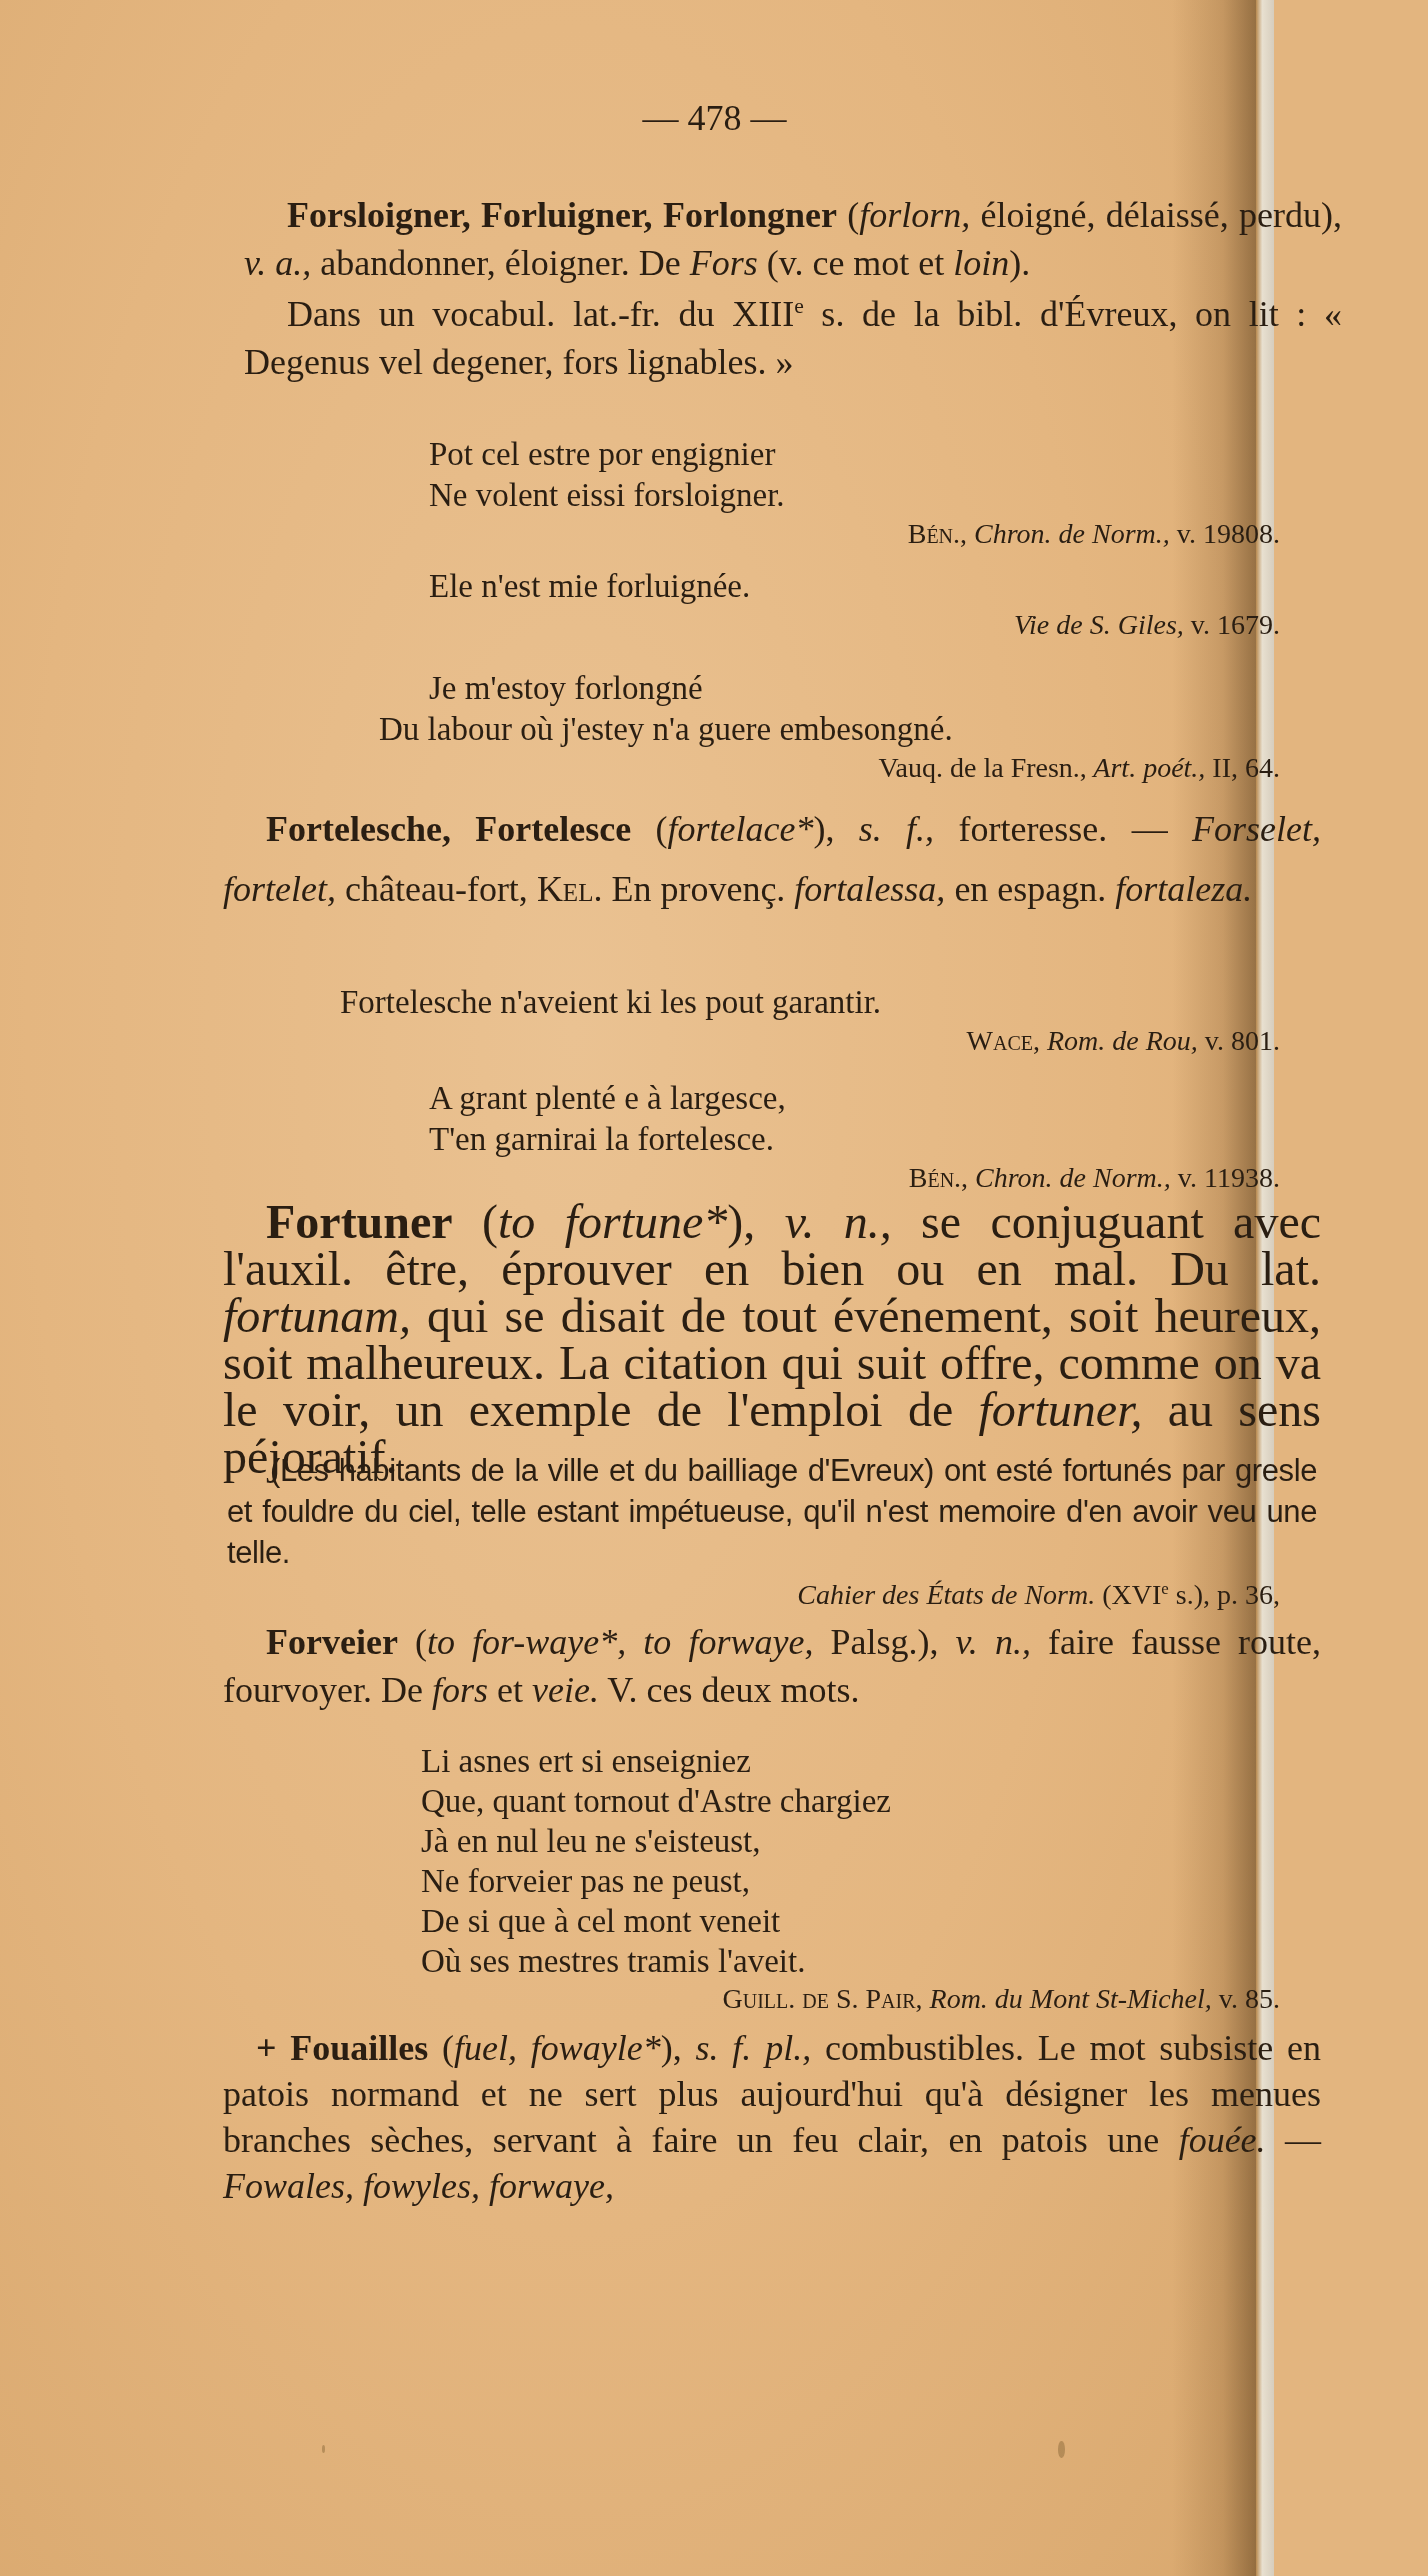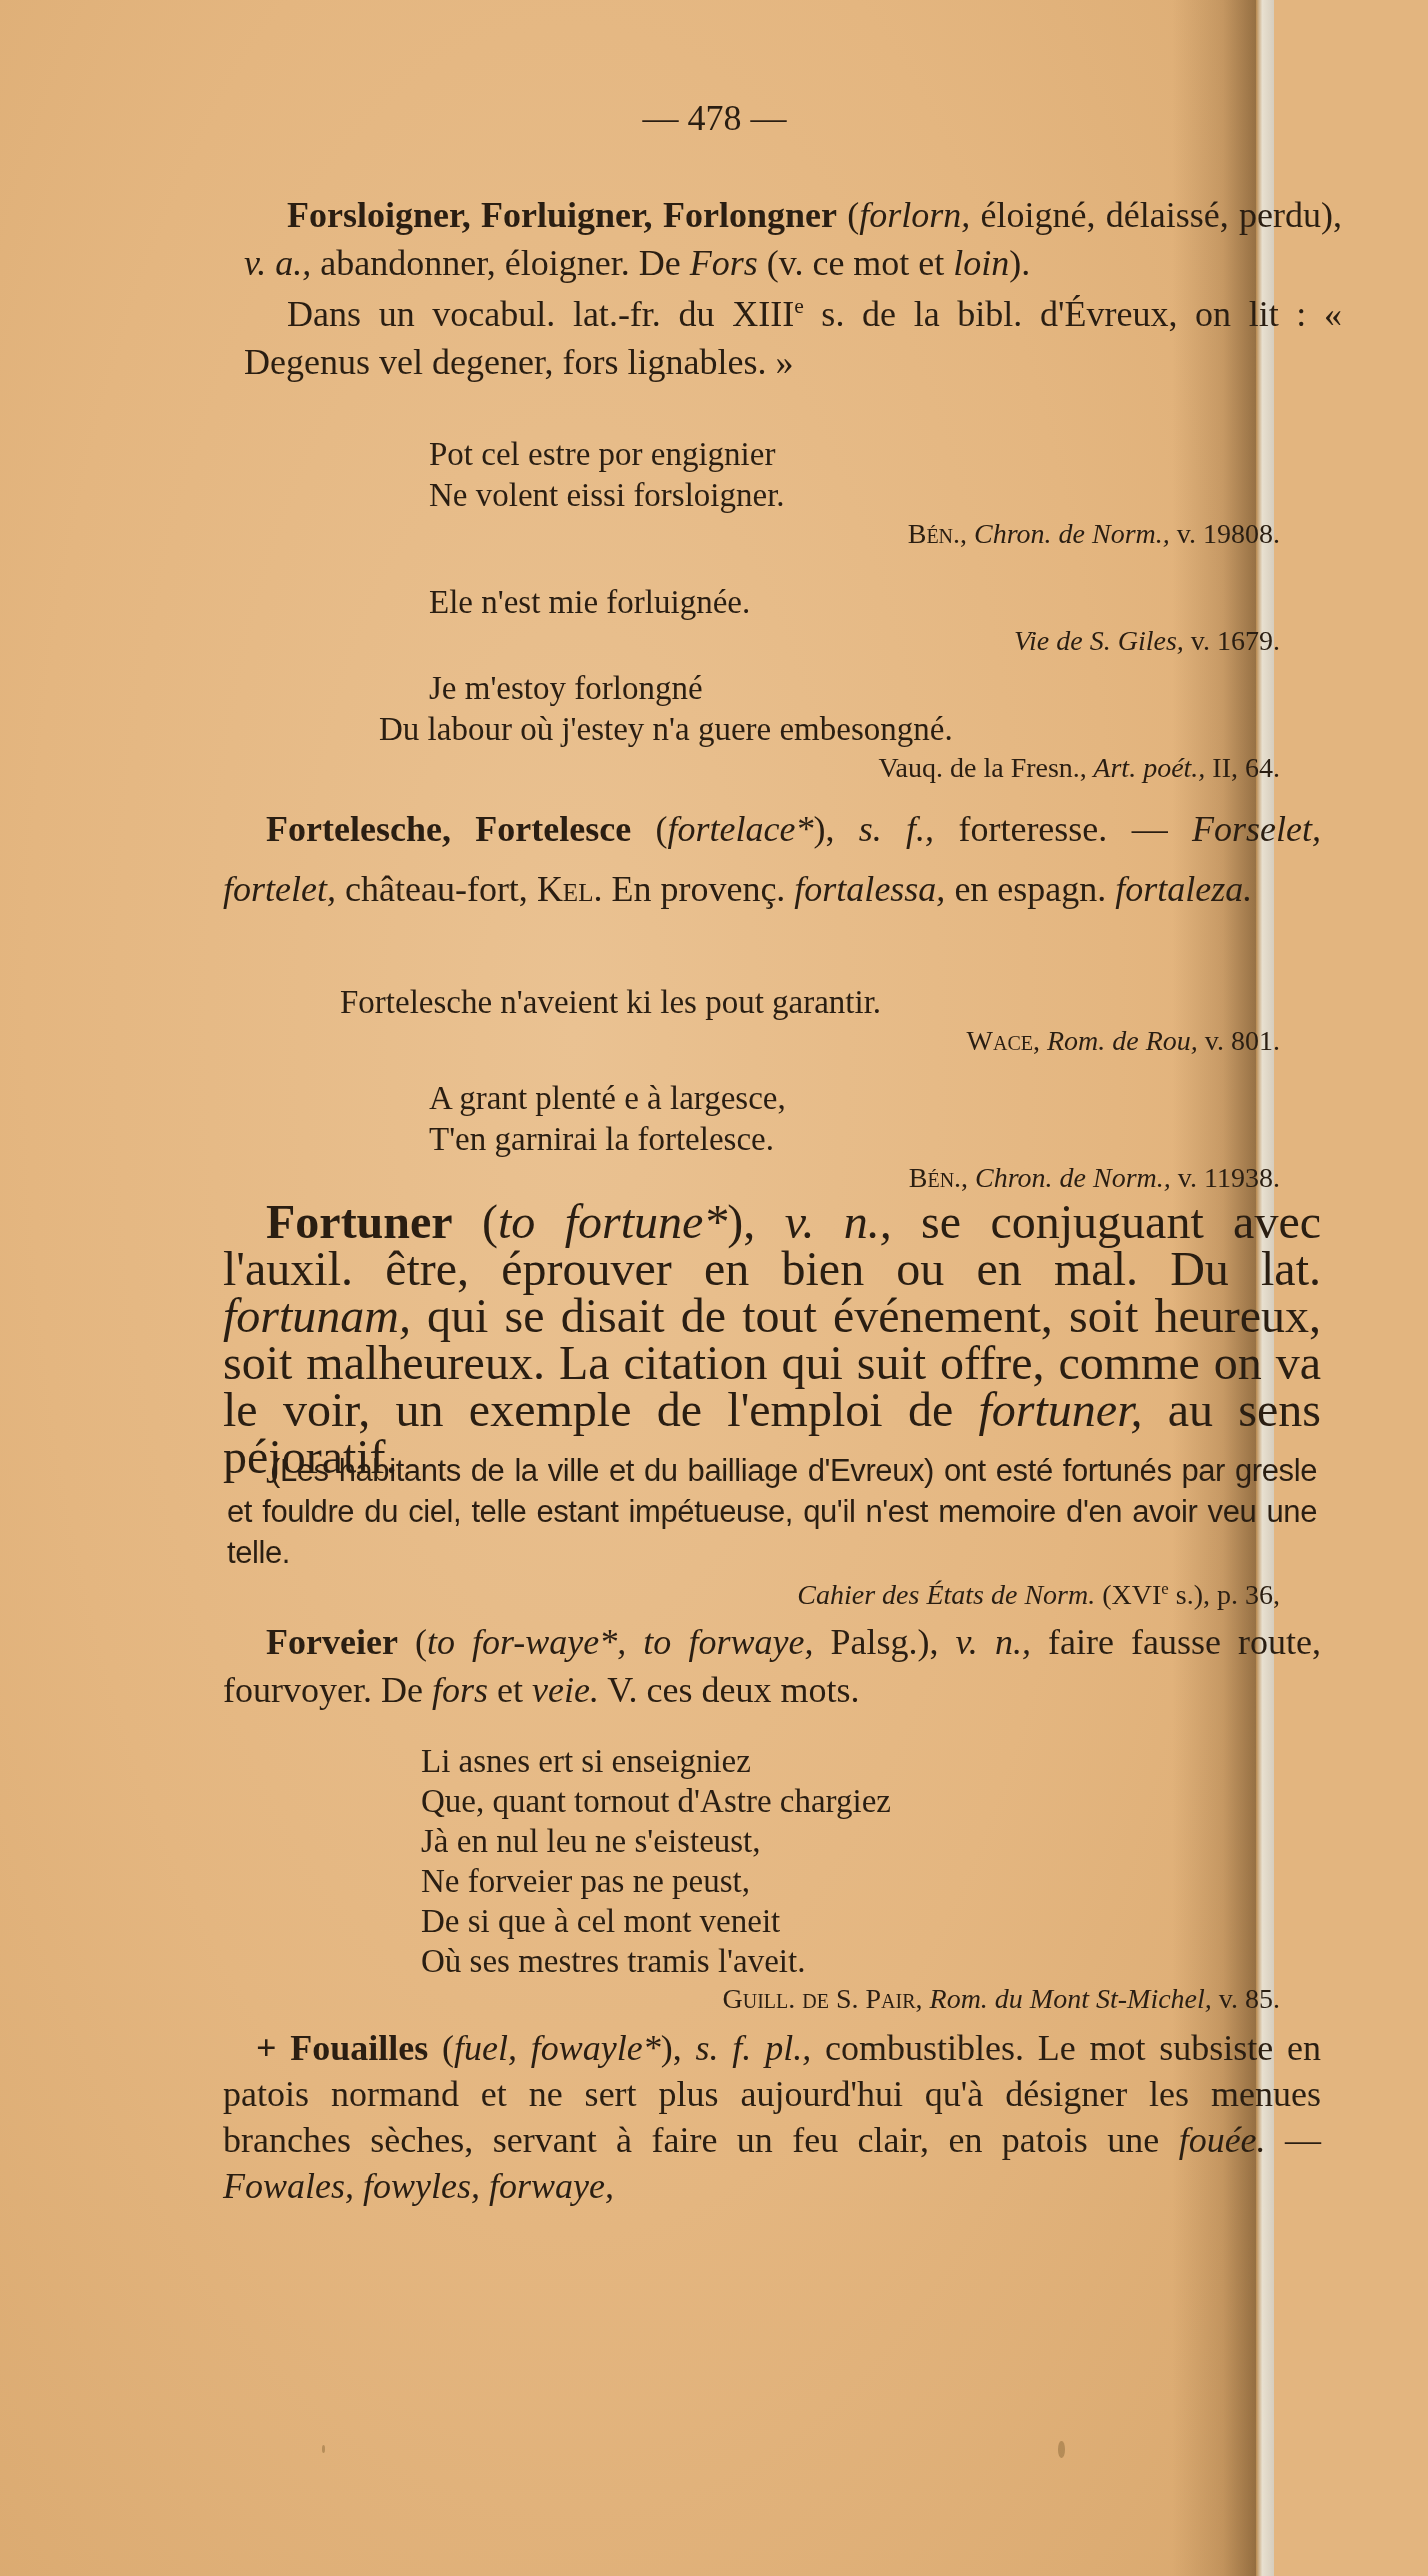--- a/index.html
+++ b/index.html
@@ -56,21 +56,21 @@
   </div>
 
   <div class="block" style="top:426px;">
     <div class="verse">
       <span class="verse-line">Pot cel estre por engignier</span>
       <span class="verse-line">Ne volent eissi forsloigner.</span>
     </div>
     <div class="cite"><span class="sc">Bén.,</span><i> Chron. de Norm.,</i><span> v. 19808.</span></div>
   </div>
 
-  <div class="block" style="top:574px;">
+  <div class="block" style="top:558px;">
     <div class="verse">
       <span class="verse-line">Ele n'est mie forluignée.</span>
     </div>
     <div class="cite"><i>Vie de S. Giles,</i><span> v. 1679.</span></div>
   </div>
 
   <div class="block" style="top:660px;">
     <div class="verse">
       <span class="verse-line">Je m'estoy forlongné</span>
       <span class="verse-line" style="margin-left:-50px;">Du labour où j'estey n'a guere embesongné.</span>

